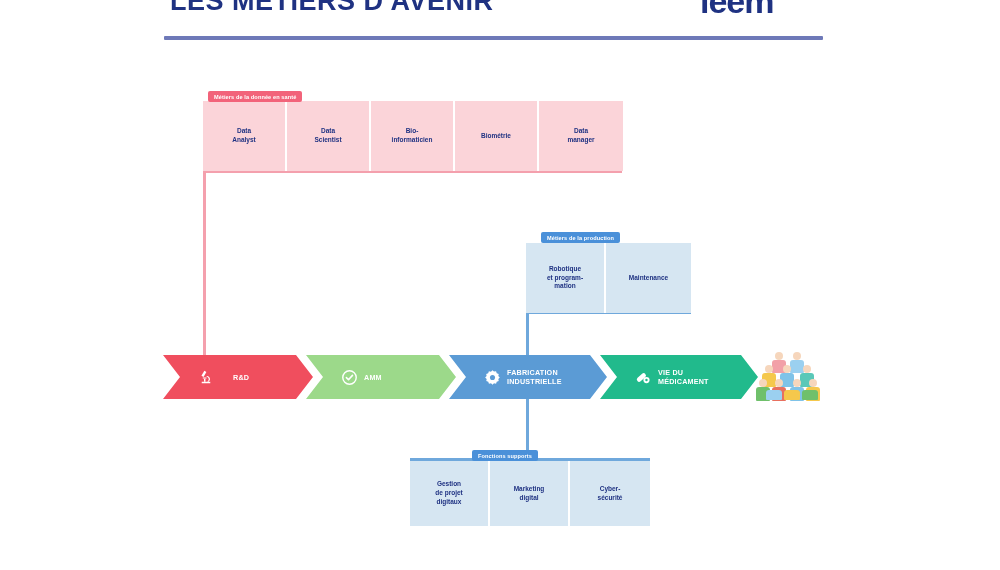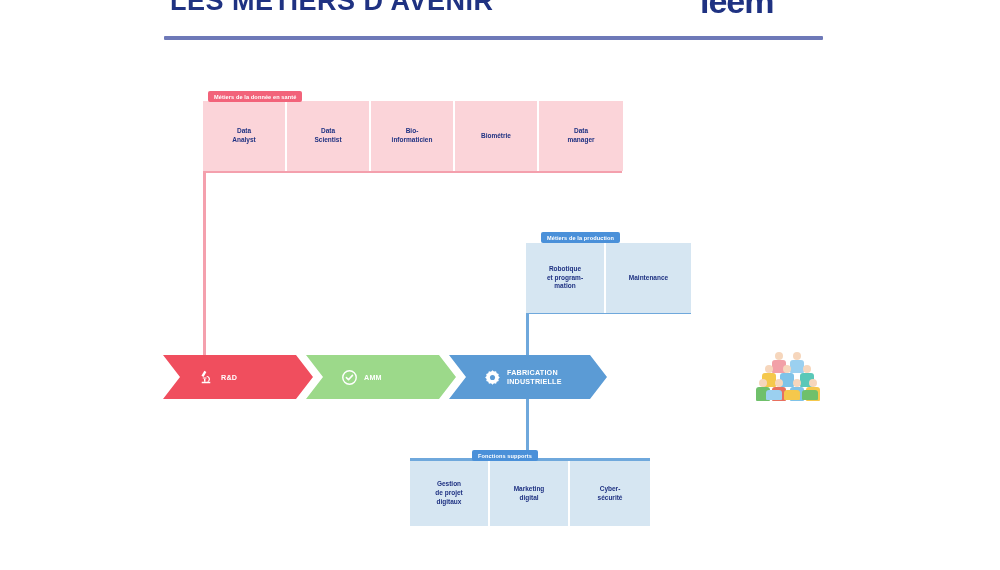--- a/index.html
+++ b/index.html
@@ -133,21 +133,21 @@
       <div class="cell" style="width:80px;height:65px;white-space:pre-line;">Gestion
 de projet
 digitaux</div>
       <div class="cell" style="width:80px;height:65px;white-space:pre-line;">Marketing
 digital</div>
       <div class="cell" style="width:80px;height:65px;white-space:pre-line;">Cyber-
 sécurité</div>
     </div>
   </div>
 
-  <div class="chev" style="left:163px;top:355px;width:150px;background:#F04E5E;">
+  <div class="chev" style="left:163px;top:355px;width:150px;background:#F04E5E;gap:12px;">
     <span class="ic">
       <svg viewBox="0 0 24 24" width="16" height="16" aria-hidden="true">
         <path fill="#ffffff" d="M9.5 2.6l3.1 1.8-4.3 7.5-3.1-1.8z"></path>
         <path fill="#ffffff" d="M7.2 12.6h5.6v1.6H7.2z"></path>
         <path fill="#ffffff" d="M5.6 19.3h12.8v2H5.6z"></path>
         <path fill="#ffffff" d="M9.0 14.6h2.2v4.4H9.0z"></path>
         <path fill="#ffffff" d="M13.4 10.4c2.6 0 4.6 2.1 4.6 4.7 0 1.6-.8 3-2 3.9h-2.7c1.6-.4 2.8-1.9 2.8-3.7 0-2-1.6-3.6-3.5-3.6z"></path>
       </svg>
     </span>
     <span class="lbl" style="white-space:pre-line;">R&amp;D</span>
@@ -167,20 +167,31 @@
     <span class="ic">
       <svg viewBox="0 0 24 24" width="17" height="17" aria-hidden="true">
         <path fill="#ffffff" d="M12 1.6l2.1 2.1 2.9-.6 1 2.8 2.8 1-.6 2.9 2.1 2.1-2.1 2.1.6 2.9-2.8 1-1 2.8-2.9-.6-2.1 2.1-2.1-2.1-2.9.6-1-2.8-2.8-1 .6-2.9L1.6 12l2.1-2.1-.6-2.9 2.8-1 1-2.8 2.9.6z"></path>
         <circle cx="12" cy="12" r="3.6" fill="#5B9BD5"></circle>
       </svg>
     </span>
     <span class="lbl" style="white-space:pre-line;">FABRICATION
 INDUSTRIELLE</span>
   </div>
 
+  <div class="chev" style="left:600px;top:355px;width:158px;background:#21BA8C;">
+    <span class="ic">
+      <svg viewBox="0 0 24 24" width="17" height="17" aria-hidden="true">
+        <rect x="1.5" y="8.8" width="15" height="6.4" rx="3.2" transform="rotate(-42 9 12)" fill="#ffffff"></rect>
+        <circle cx="16.2" cy="15.6" r="4.4" fill="#ffffff"></circle>
+        <circle cx="16.2" cy="15.6" r="1.7" fill="#21BA8C"></circle>
+      </svg>
+    </span>
+    <span class="lbl" style="white-space:pre-line;">VIE DU
+MÉDICAMENT</span>
+  </div>
 
   <div class="people" style="left:758px;top:352px;width:62px;height:48px;">
 
     <div class="pfig" style="left:14px;top:0px;">
       <div class="phead" style="left:3px;top:0;width:8px;height:8px;"></div>
       <div class="pbody" style="left:0;top:8px;width:14px;height:13px;background:#F2A0A8;"></div>
     </div>
     <div class="pfig" style="left:32px;top:0px;">
       <div class="phead" style="left:3px;top:0;width:8px;height:8px;"></div>
       <div class="pbody" style="left:0;top:8px;width:14px;height:13px;background:#9BD0F0;"></div>

